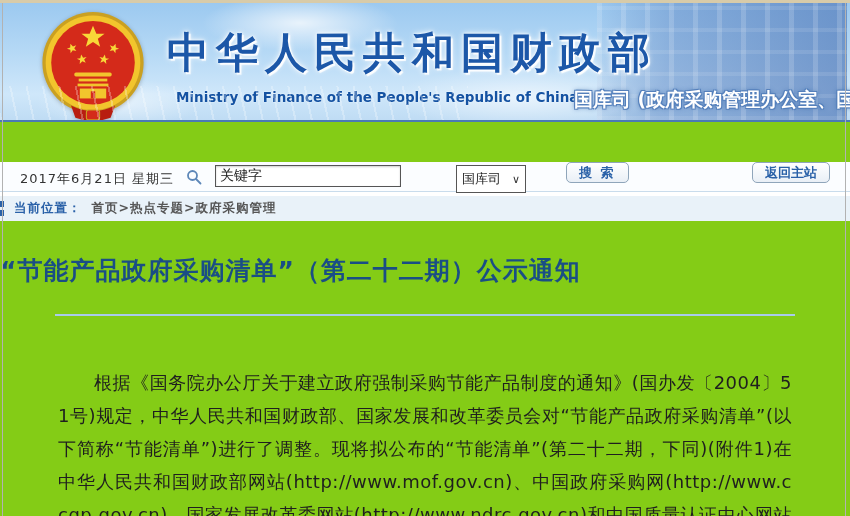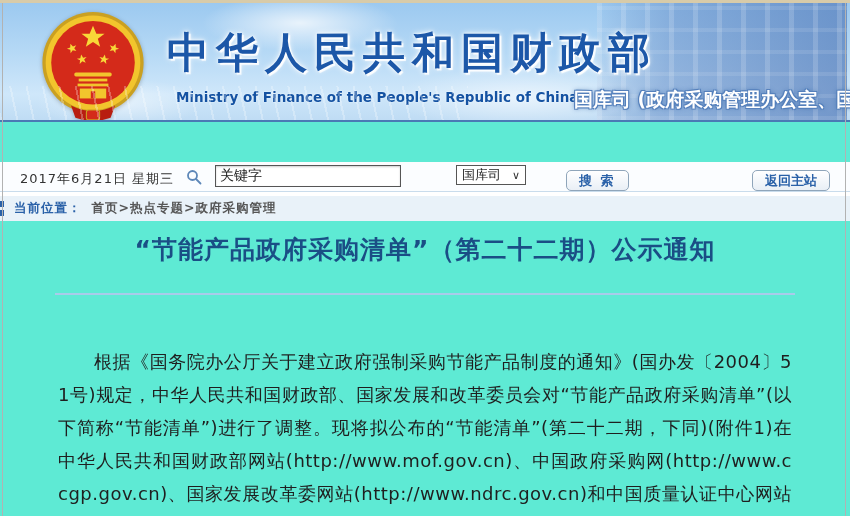--- a/index.html
+++ b/index.html
@@ -1,18 +1,18 @@
 <!DOCTYPE html>
 <html><head>
 <meta charset="utf-8">
 <style>
   * { margin:0; padding:0; box-sizing:border-box; }
   html,body { background:#fff; }
   body { font-family:"DejaVu Sans", sans-serif; width:850px; height:516px; overflow:hidden; }
-  .page { position:relative; width:850px; height:516px; overflow:hidden; background:#5eead4; }
+  .page { position:relative; width:850px; height:516px; overflow:hidden; background:#84cc16; }
   .top-line { height:3px; background:#d8cba9; }
   .frame { position:absolute; left:2px; right:4px; top:3px; bottom:0;
            border-left:1px solid #b2b2b2; border-right:1px solid #b2b2b2; pointer-events:none; z-index:50; }
 
   
   .banner { position:relative; height:119px; overflow:hidden;
             background:linear-gradient(180deg,#9cc9f0 0%,#b4d8f5 40%,#cfe7fa 78%,#bfdcf4 100%);
             border-bottom:2px solid #4a7ab5; }
   .banner::before { content:""; position:absolute; inset:0;
      background:
@@ -36,39 +36,39 @@
   .dept { position:absolute; left:574px; top:84px; font-size:19px; font-weight:bold; color:#ffffff; white-space:nowrap;
      text-shadow:-1px -1px 0 #5580bc, 1px -1px 0 #5580bc, -1px 1px 0 #5580bc, 1px 1px 0 #5580bc, 0 0 5px #3a6aa8; }
 
   
   .toolbar { position:relative; height:30px; background:#fbfdff; border-bottom:1px solid #c9dcec;margin-top:40px; }
   .tb-date { position:absolute; left:20px; top:8px; font-size:13px; color:#333; letter-spacing:1px; }
   .tb-mag  { position:absolute; left:186px; top:7px; width:16px; height:16px; cursor:pointer; }
   .tb-input { position:absolute; left:215px; top:3px; width:186px; height:22px; border:1px solid #555;
      box-shadow:inset 0 1px 2px rgba(0,0,0,.2); font-size:14px; color:#222; padding:0 4px;
      font-family:"DejaVu Sans", sans-serif; background:#fff; }
-  .tb-select { position:absolute; left:456px; top:3px; width:70px; height:20px; border:1px solid #555; background:#fff;
+  .tb-select { position:absolute; left:456px; top:3px; width:70px; height:28px; border:1px solid #555; background:#fff;
      display:flex; align-items:center; justify-content:space-between; padding:0 5px; font-size:13px; color:#222; cursor:pointer; }
   .tb-select .chev { font-size:11px; color:#333; }
-  .btn { position:absolute; top:8px; height:21px; padding:0 12px; border:1px solid #8fa5ba; border-radius:5px;
+  .btn { position:absolute; top:0; height:21px; padding:0 12px; border:1px solid #8fa5ba; border-radius:5px;
      background:linear-gradient(#ffffff,#e9eff6); color:#2a61a8; font-weight:bold; font-size:13px;
      font-family:"DejaVu Sans", sans-serif; cursor:pointer; line-height:19px; }
   .btn-search { left:566px; letter-spacing:2px; }
   .btn-home { right:20px; }
 
   
   .crumb-gap { height:4px; background:#fff; }
   .crumb { height:25px; background:#e9f2f9; display:flex; align-items:center; }
   .crumb-icon { width:4px; height:15px; margin-right:10px;
      background:linear-gradient(180deg,#2a61a8 0 6px, #e9f2f9 6px 9px, #2a61a8 9px 15px); }
   .crumb-label { color:#2a61a8; font-weight:bold; font-size:12.5px; letter-spacing:1px; }
   .crumb-path { color:#555; font-weight:bold; font-size:12.5px; margin-left:10px; letter-spacing:1px; cursor:pointer; }
 
   
-  .article-title { margin-top:12px; text-align:center; color:#1a4e85; font-size:25px; font-weight:bold; letter-spacing:1px; }
+  .article-title { margin-top:33px; text-align:left; color:#1a4e85; font-size:25px; font-weight:bold; letter-spacing:1px; }
   .rule { margin:27px 55px 0 55px; border:none; border-top:2px solid #a9cbea; }
   .para { margin:50px 58px 0 58px; font-size:18px; line-height:33px; color:#1f1f1f;
      text-align:justify; text-indent:2em; letter-spacing:.5px; word-break:break-all; }
 </style>
 </head>
 <body>
 
 <div class="page">
   <div class="top-line"></div>
   <div class="frame"></div>

